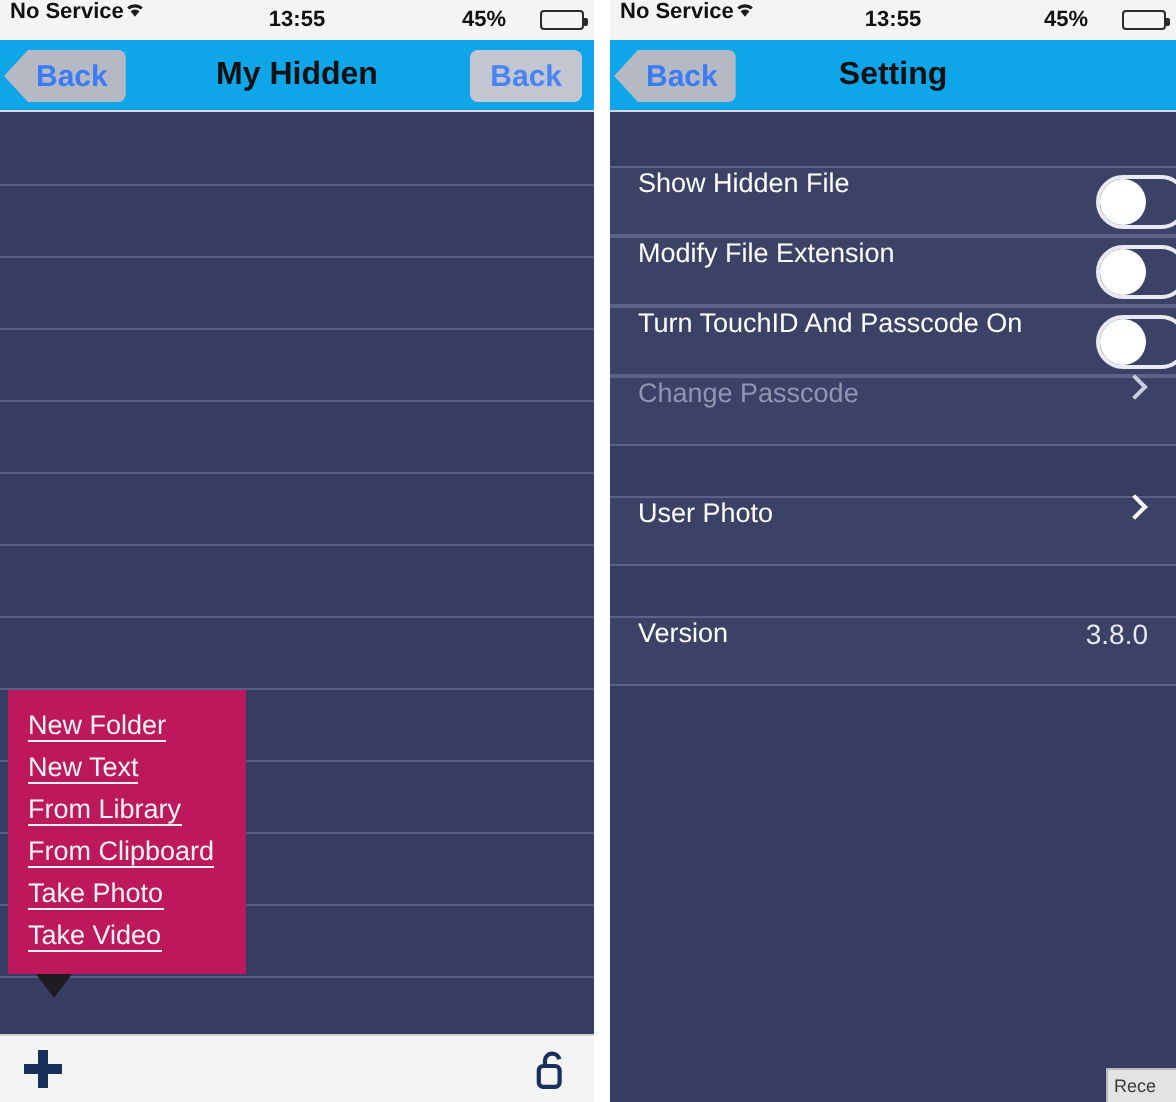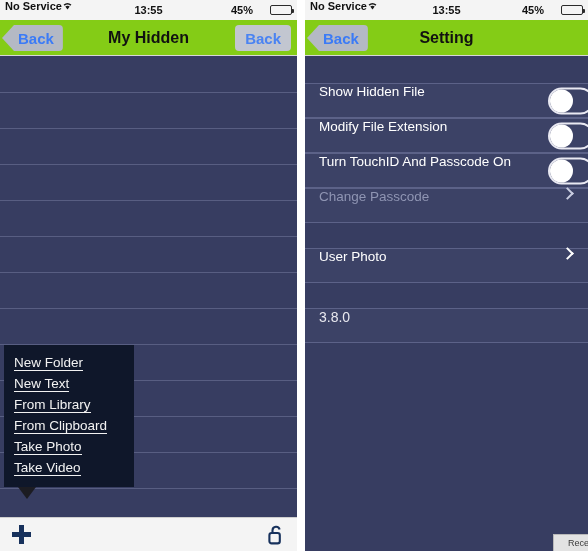--- a/index.html
+++ b/index.html
@@ -66,21 +66,21 @@
   }
   .battery-fill {
     height: 100%; width: 45%;
     background: #2b2b2b;
   }
 
   
   .navbar {
     position: relative;
     height: 36px;
-    background: #84cc16;
+    background: #0ea5e9;
     border-bottom: 1px solid #d7d7d7;
   }
   .nav-title {
     position: absolute; left: 0; right: 0; top: 0;
     height: 36px;
     display: flex; align-items: center; justify-content: center;
     font-size: 16px; font-weight: bold; color: #111;
   }
   .back-btn {
     position: absolute;
@@ -141,22 +141,22 @@
   }
   .plus-ico::before { left: 0; top: 7px; width: 19px; height: 5px; }
   .plus-ico::after  { top: 0; left: 7px; height: 19px; width: 5px; }
   .lock-ico { width: 18px; height: 21px; cursor: pointer; }
 
   
   .popup {
     position: absolute;
     left: 4px;
     top: 345px;
-    width: 130px;
-    background: #0f172a;
+    width: 119px;
+    background: #be185d;
     padding: 7px 0 9px 0;
     z-index: 20;
   }
   .popup::after {
     content: "";
     position: absolute;
     left: 14px; bottom: -12px;
     width: 0; height: 0;
     border-left: 9px solid transparent;
     border-right: 9px solid transparent;
@@ -227,21 +227,21 @@
   .stray {
     position: absolute;
     left: 553px; top: 534px;
     width: 35px; height: 17px;
     background: #e3e3e3;
     border-top: 1px solid #b9b9b9;
     border-left: 1px solid #b9b9b9;
     font-size: 9px;
     color: #3a3a3a;
     display: flex; align-items: center;
-    padding-left: 14px;
+    padding-left: 3px;
     overflow: hidden;
     z-index: 30;
   }
   .white-strip-bottom {
     position: absolute;
     left: 297px; top: 0;
     width: 8px; height: 551px;
     background: #ffffff;
     z-index: 5;
   }
@@ -375,20 +375,21 @@
           <div class="slabel">Change Passcode</div>
           <div class="chevron"></div>
         </div>
         <div class="sec-gap"></div>
         <div class="srow">
           <div class="slabel">User Photo</div>
           <div class="chevron bright"></div>
         </div>
         <div class="sec-gap"></div>
         <div class="srow">
+          <div class="slabel">Version</div>
           <div class="svalue">3.8.0</div>
         </div>
       </div>
   </div>
 
   <div class="stray">
     <span>Rece</span>
   </div>
 
 </div>

